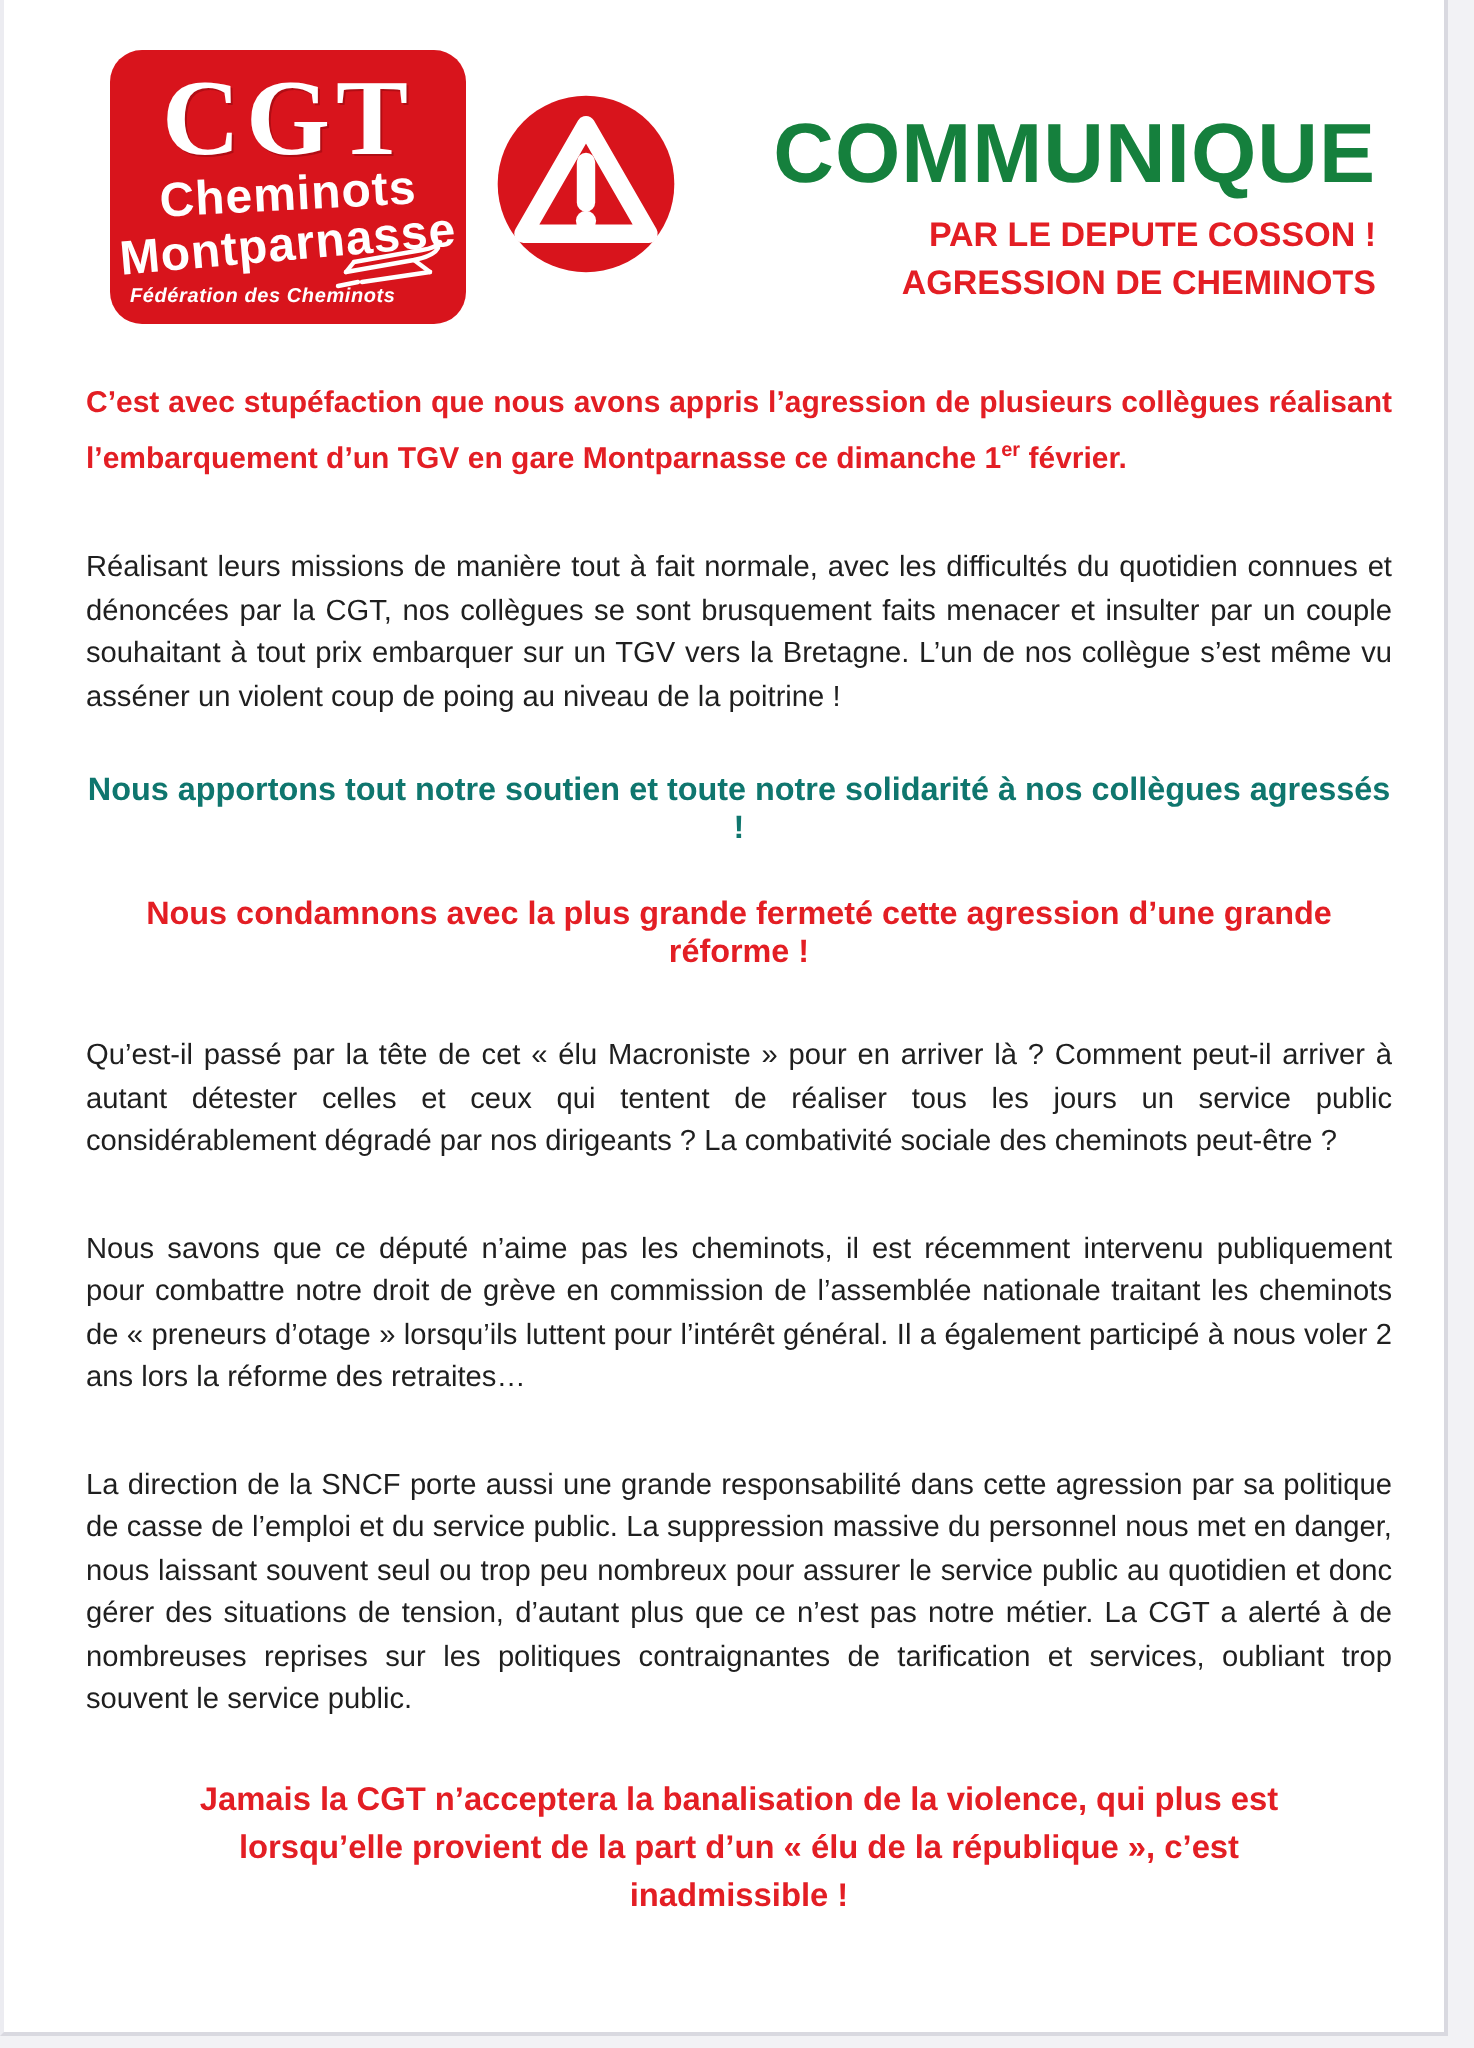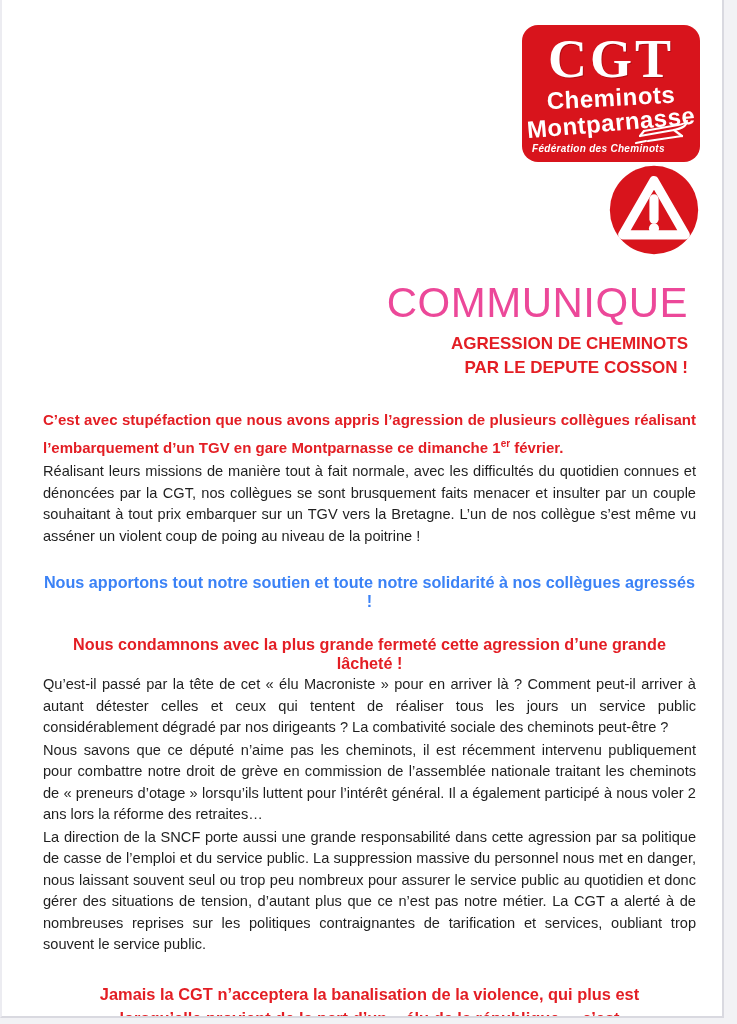--- a/index.html
+++ b/index.html
@@ -15,23 +15,22 @@
     height: 1018px;
     background: #ffffff;
     border-left: 2px solid #ececf1;
     border-right: 2px solid #d9d9e0;
     border-bottom: 2px solid #d9d9e0;
     overflow: hidden;
   }
   
   .header {
     display: flex;
-    align-items: flex-end;
+    align-items: center;
     padding: 25px 22px 0 53px;
-    flex-direction: column;
   }
   .logo {
     position: relative;
     width: 178px;
     height: 137px;
     background: #d8141c;
     border-radius: 16px;
     color: #ffffff;
     flex: 0 0 auto;
     overflow: hidden;
@@ -86,58 +85,58 @@
     margin-left: 14px;
     margin-top: 2px;
   }
   .titleblock {
     flex: 1 1 auto;
     text-align: right;
     padding-top: 20px;
     padding-right: 12px;
   }
   .main-title {
-    color: #ec4899;
-    font-weight: 400;
+    color: #15803d;
+    font-weight: 700;
     font-size: 42px;
     line-height: 46px;
     letter-spacing: 0.5px;
   }
   .sub-title {
     color: #e31e24;
     font-weight: 800;
     font-size: 17px;
     line-height: 24px;
     margin-top: 6px;
   }
   
   .doc-body {
     padding: 0 26px 0 41px;
     color: #1f1f1f;
     font-size: 14.6px;
   }
   .para {
     text-align: justify;
     line-height: 21.5px;
-    margin-top: 1px;
+    margin-top: 32px;
   }
   .intro {
     margin-top: 28px;
     color: #e31e24;
     font-weight: 700;
     line-height: 24px;
     font-size: 15px;
   }
   .intro sup { font-size: 10px; vertical-align: super; }
   .center-bold-black {
     text-align: center;
     font-weight: 800;
     font-size: 16.2px;
     margin-top: 26px;
-    color: #3b82f6;
+    color: #0f766e;
   }
   .center-bold-red {
     text-align: center;
     font-weight: 800;
     font-size: 16.2px;
     margin-top: 24px;
     color: #e31e24;
   }
   .closing {
     text-align: center;
@@ -178,37 +177,37 @@
         <circle cx="50" cy="50" r="48" fill="#d8141c"></circle>
         <polygon points="50,18 84,77 16,77" fill="#d8141c" stroke="#ffffff" stroke-width="10" stroke-linejoin="round"></polygon>
         <line x1="50" y1="38" x2="50" y2="60" stroke="#ffffff" stroke-width="10" stroke-linecap="round"></line>
         <circle cx="50" cy="70" r="5.5" fill="#ffffff"></circle>
       </svg>
     </div>
 
     <div class="titleblock">
       <div class="main-title">COMMUNIQUE</div>
       <div class="sub-title">
+        <div>PAR LE DEPUTE COSSON !</div>
         <div>AGRESSION DE CHEMINOTS</div>
-        <div>PAR LE DEPUTE COSSON !</div>
       </div>
     </div>
 
   </div>
 
   <div class="doc-body">
 
     <p class="para intro"><span>C’est avec stupéfaction que nous avons  appris l’agression  de plusieurs collègues réalisant l’embarquement d’un TGV en gare Montparnasse ce dimanche 1</span><sup>er</sup><span> février.</span></p>
 
     <p class="para">Réalisant leurs missions de manière tout à fait normale, avec les difficultés du quotidien connues et dénoncées par la CGT, nos collègues se sont brusquement faits menacer et insulter par un couple souhaitant à tout prix embarquer sur un TGV vers la Bretagne.  L’un de nos collègue s’est même vu asséner un violent coup de poing au niveau de la poitrine !</p>
 
 
     <p class="center-bold-black">Nous apportons tout notre soutien et toute notre solidarité à nos collègues agressés !</p>
 
-    <p class="center-bold-red">Nous condamnons avec la plus grande fermeté cette agression d’une grande lâcheté !</p>
+    <p class="center-bold-red">Nous condamnons avec la plus grande fermeté cette agression d’une grande réforme !</p>
 
     <p class="para">Qu’est-il passé par la tête de cet « élu Macroniste » pour en arriver là ? Comment peut-il arriver à autant détester celles et ceux qui tentent de réaliser tous les jours un service public considérablement dégradé par nos dirigeants ?  La combativité sociale des cheminots peut-être ?</p>
 
     <p class="para">Nous savons que ce député n’aime pas les cheminots, il est récemment intervenu publiquement pour combattre notre droit de grève en commission de l’assemblée nationale traitant les cheminots de « preneurs d’otage » lorsqu’ils luttent pour l’intérêt général. Il a également participé à nous voler 2 ans lors la réforme des retraites…</p>
 
 
     <p class="para">La direction de la SNCF porte aussi une grande responsabilité dans cette agression par sa politique de casse de l’emploi et du service public. La suppression massive du personnel  nous met en danger, nous laissant souvent seul ou trop peu nombreux pour assurer le service public au quotidien et donc gérer des situations de tension, d’autant plus que ce n’est pas notre métier. La CGT a alerté à de nombreuses reprises sur les politiques contraignantes de tarification et services, oubliant trop souvent le service public.</p>
 
     <p class="closing">Jamais la CGT n’acceptera la banalisation de la violence, qui plus est lorsqu’elle provient de la part d’un « élu de la république », c’est inadmissible !</p>
 

